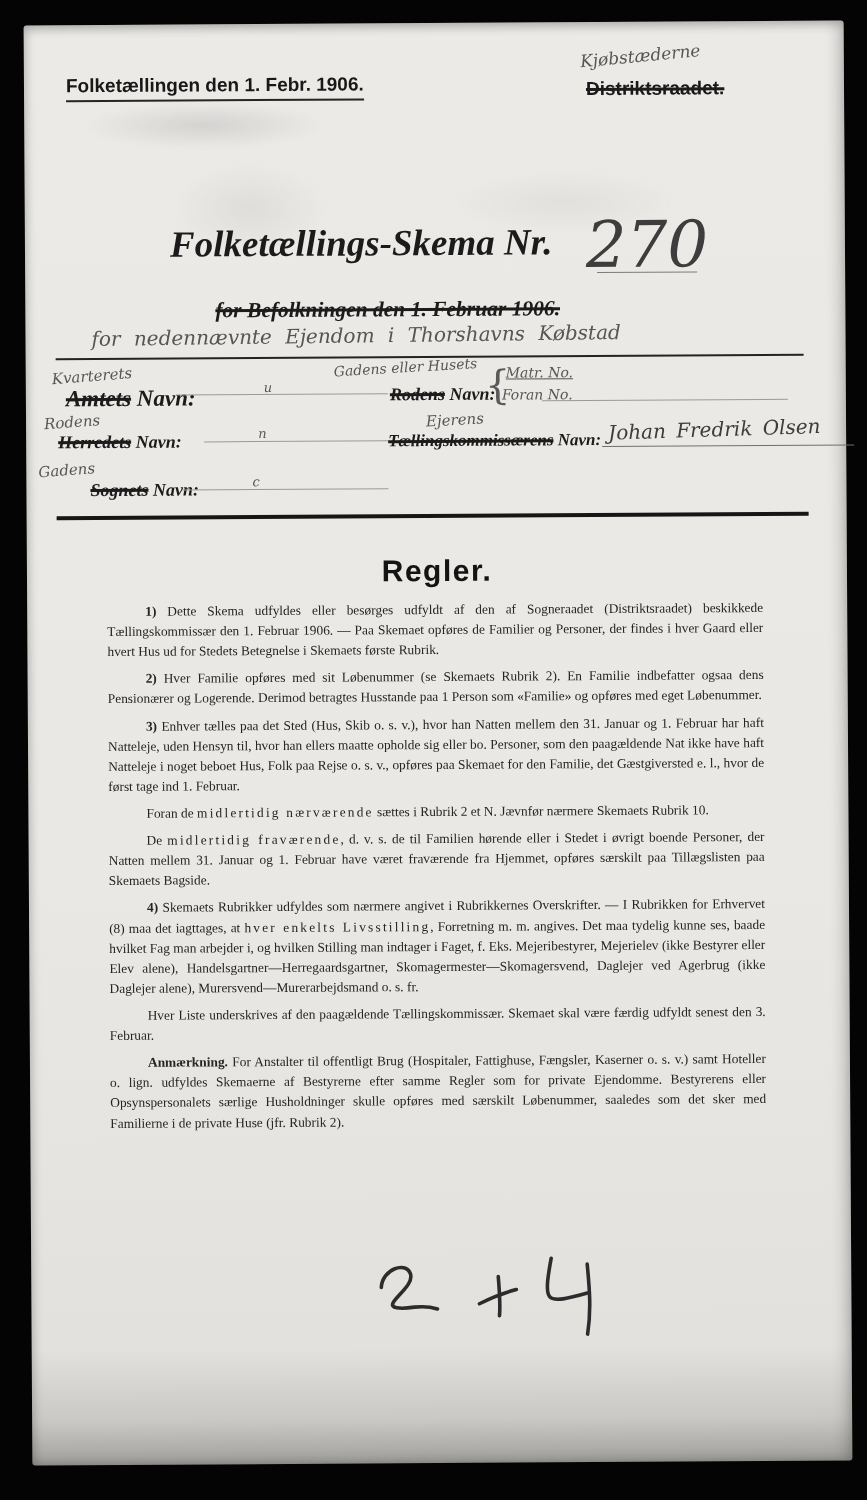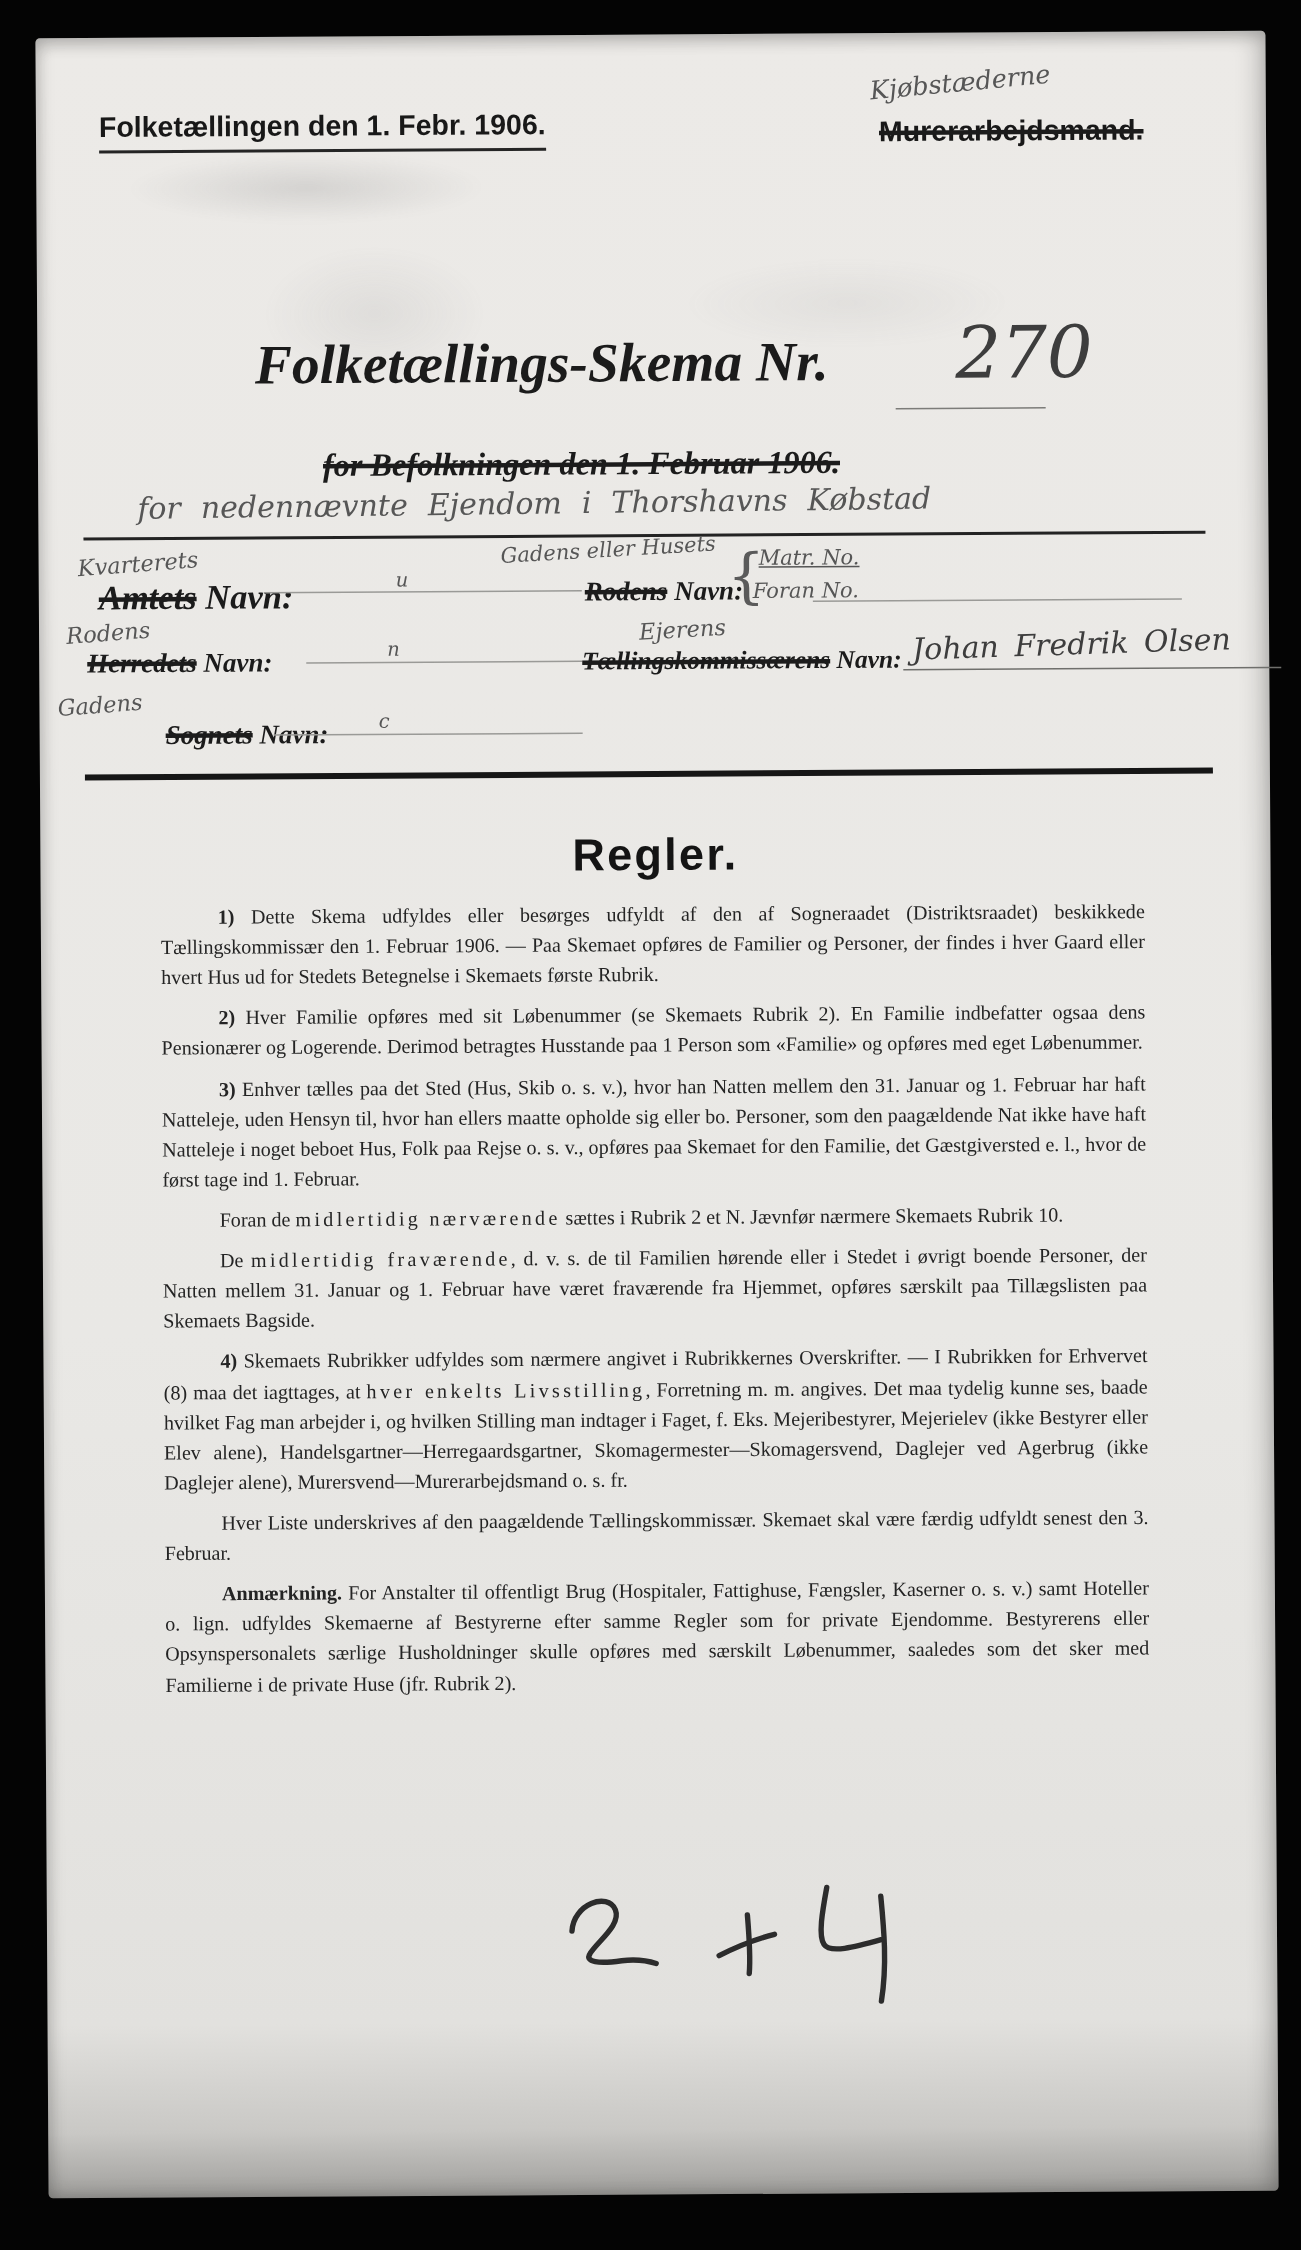--- a/index.html
+++ b/index.html
@@ -49,43 +49,43 @@
 <body>
 
 <div class="paper">
 
   <div class="ghost" style="left:60px;top:78px;width:240px;height:46px;background:radial-gradient(ellipse at center, rgba(110,110,112,.38), transparent 70%);"></div>
   <div class="ghost" style="left:150px;top:140px;width:150px;height:90px;background:radial-gradient(ellipse at center, rgba(120,120,122,.22), transparent 70%);"></div>
   <div class="ghost" style="left:430px;top:150px;width:220px;height:60px;background:radial-gradient(ellipse at center, rgba(125,125,127,.18), transparent 70%);"></div>
 
   <div class="abs sansbold underline" style="left:42px;top:50px;font-size:19px;">Folketællingen den 1. Febr. 1906.</div>
   <div class="abs hw" style="left:556px;top:24px;font-size:17px;transform:rotate(-5deg);">Kjøbstæderne</div>
-  <div class="abs sansbold strike" style="left:562px;top:56px;font-size:19px;">Murerarbejdsmand.</div>
+  <div class="abs sansbold strike" style="left:562px;top:56px;font-size:19px;">Distriktsraadet.</div>
 
   <div class="abs serifbi" style="left:145px;top:198px;font-size:37px;">Folketællings-Skema Nr.</div>
-  <div class="abs hw hw-dark" style="left:612px;top:186px;font-size:48px;">270</div>
+  <div class="abs hw hw-dark" style="left:561px;top:186px;font-size:64px;">270</div>
   <div class="fline" style="left:572px;top:250px;width:100px;border-bottom-color:#7c7c79;"></div>
 
   <div class="abs serifbi strike" style="left:190px;top:274px;font-size:21.5px;">for Befolkningen den 1. Februar 1906.</div>
 
   <div class="abs hw" style="left:66px;top:300px;font-size:20px;word-spacing:7px;transform:rotate(-0.4deg);">for nedennævnte Ejendom i Thorshavns Købstad</div>
   <div class="rule-thin" style="left:30px;top:333px;width:748px;"></div>
 
   <div class="abs hw" style="left:26px;top:342px;font-size:15px;transform:rotate(-4deg);">Kvarterets</div>
   <div class="abs serifbi" style="left:40px;top:361px;font-size:23px;"><span class="strike">Amtets</span> <span>Navn:</span></div>
   <div class="fline" style="left:150px;top:370px;width:212px;"></div>
   <div class="abs hw" style="left:238px;top:356px;font-size:13px;">u</div>
 
   <div class="abs hw" style="left:18px;top:388px;font-size:15px;transform:rotate(-4deg);">Rodens</div>
   <div class="abs serifbi" style="left:32px;top:407px;font-size:18px;"><span class="strike">Herredets</span> <span>Navn:</span></div>
   <div class="fline" style="left:178px;top:417px;width:184px;"></div>
   <div class="abs hw" style="left:232px;top:402px;font-size:13px;">n</div>
 
   <div class="abs hw" style="left:12px;top:436px;font-size:15px;transform:rotate(-4deg);">Gadens</div>
-  <div class="abs serifbi" style="left:64px;top:455px;font-size:18px;margin-left:20px;"><span class="strike">Sognets</span> <span>Navn:</span></div>
+  <div class="abs serifbi" style="left:64px;top:455px;font-size:18px;"><span class="strike">Sognets</span> <span>Navn:</span></div>
   <div class="fline" style="left:156px;top:465px;width:206px;"></div>
   <div class="abs hw" style="left:226px;top:450px;font-size:13px;">c</div>
 
   <div class="abs hw" style="left:308px;top:336px;font-size:14px;transform:rotate(-3deg);">Gadens eller Husets</div>
   <div class="abs serifbi" style="left:364px;top:361px;font-size:18px;"><span class="strike">Rodens</span> <span>Navn:</span></div>
   <div class="abs brace" style="left:459px;top:342px;">{</div>
   <div class="abs hw" style="left:480px;top:342px;font-size:14px;text-decoration:underline;">Matr. No.</div>
   <div class="abs hw" style="left:476px;top:364px;font-size:14px;">Foran No.</div>
   <div class="fline" style="left:516px;top:378px;width:246px;"></div>
 

